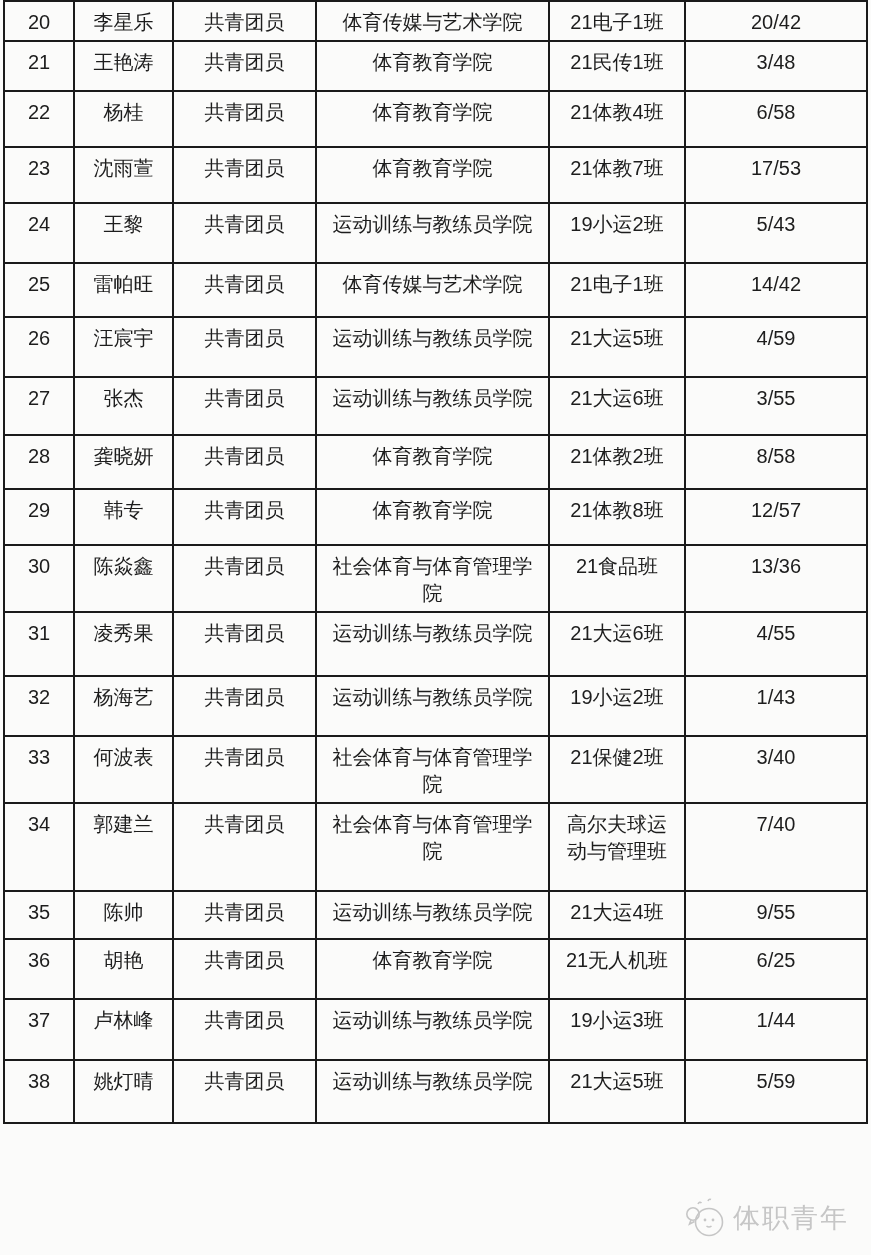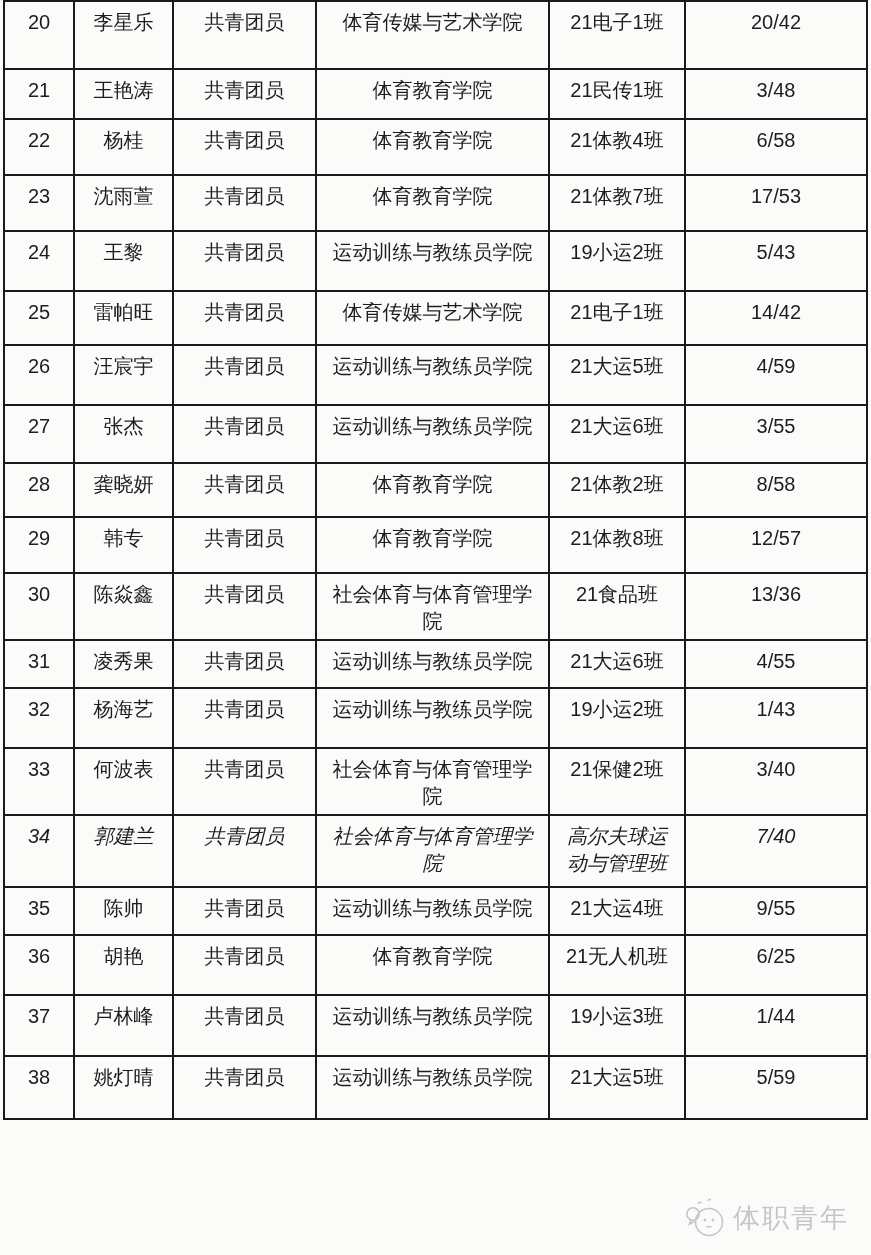--- a/index.html
+++ b/index.html
@@ -61,21 +61,21 @@
   <table class="roster">
     <colgroup>
       <col style="width:70px">
       <col style="width:99px">
       <col style="width:143px">
       <col style="width:233px">
       <col style="width:136px">
       <col style="width:182px">
     </colgroup>
     <tbody id="tbl-body">
-        <tr style="height: 68px;">
+        <tr style="height: 40px;">
     <td class="col-no">20</td>
     <td class="col-name">李星乐</td>
     <td class="col-status">共青团员</td>
     <td class="col-college">体育传媒与艺术学院</td>
     <td class="col-class">21电子1班</td>
     <td class="col-rank">20/42</td>
   </tr>
         <tr style="height: 50px;">
     <td class="col-no">21</td>
     <td class="col-name">王艳涛</td>
@@ -149,21 +149,21 @@
     <td class="col-rank">12/57</td>
   </tr>
         <tr style="height: 62px;">
     <td class="col-no">30</td>
     <td class="col-name">陈焱鑫</td>
     <td class="col-status">共青团员</td>
     <td class="col-college">社会体育与体育管理学院</td>
     <td class="col-class">21食品班</td>
     <td class="col-rank">13/36</td>
   </tr>
-        <tr style="height: 48px; margin-top: 32px;">
+        <tr style="height: 64px; margin-top: 32px;">
     <td class="col-no">31</td>
     <td class="col-name">凌秀果</td>
     <td class="col-status">共青团员</td>
     <td class="col-college">运动训练与教练员学院</td>
     <td class="col-class">21大运6班</td>
     <td class="col-rank">4/55</td>
   </tr>
         <tr style="height: 60px;">
     <td class="col-no">32</td>
     <td class="col-name">杨海艺</td>
@@ -173,21 +173,21 @@
     <td class="col-rank">1/43</td>
   </tr>
         <tr style="height: 61px;">
     <td class="col-no">33</td>
     <td class="col-name">何波表</td>
     <td class="col-status">共青团员</td>
     <td class="col-college">社会体育与体育管理学院</td>
     <td class="col-class">21保健2班</td>
     <td class="col-rank">3/40</td>
   </tr>
-        <tr style="height: 72px; font-style: italic;">
+        <tr style="height: 88px;">
     <td class="col-no">34</td>
     <td class="col-name">郭建兰</td>
     <td class="col-status">共青团员</td>
     <td class="col-college">社会体育与体育管理学院</td>
     <td class="col-class">高尔夫球运动与管理班</td>
     <td class="col-rank">7/40</td>
   </tr>
         <tr style="height: 48px;">
     <td class="col-no">35</td>
     <td class="col-name">陈帅</td>

